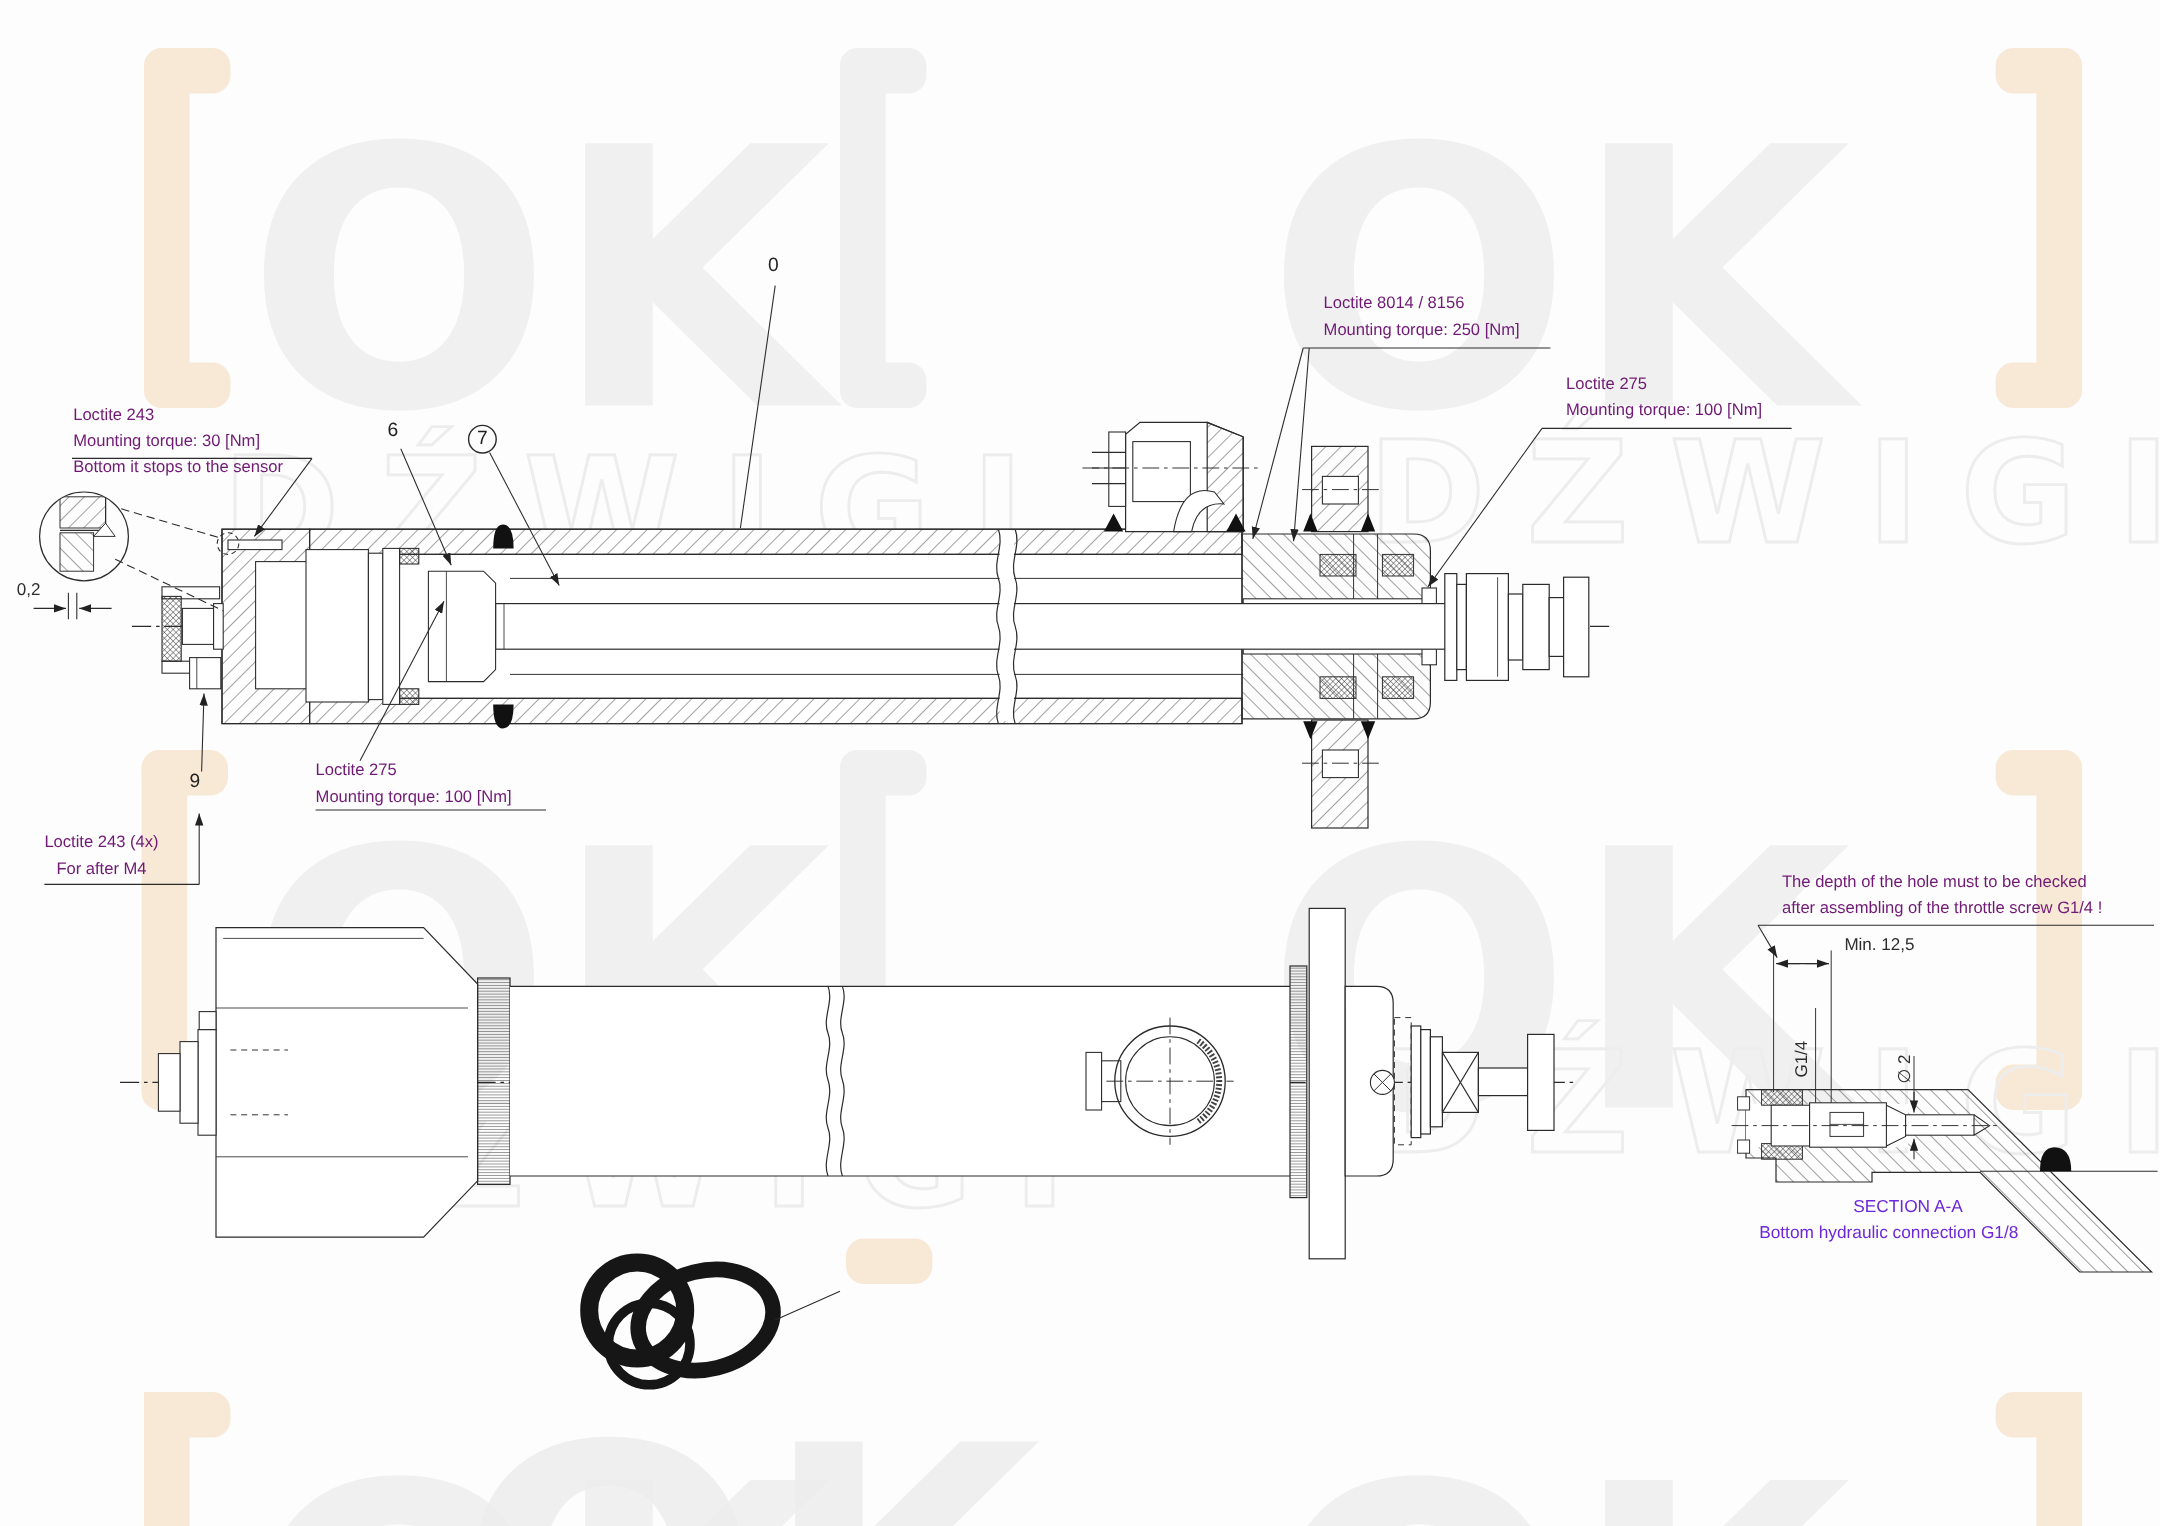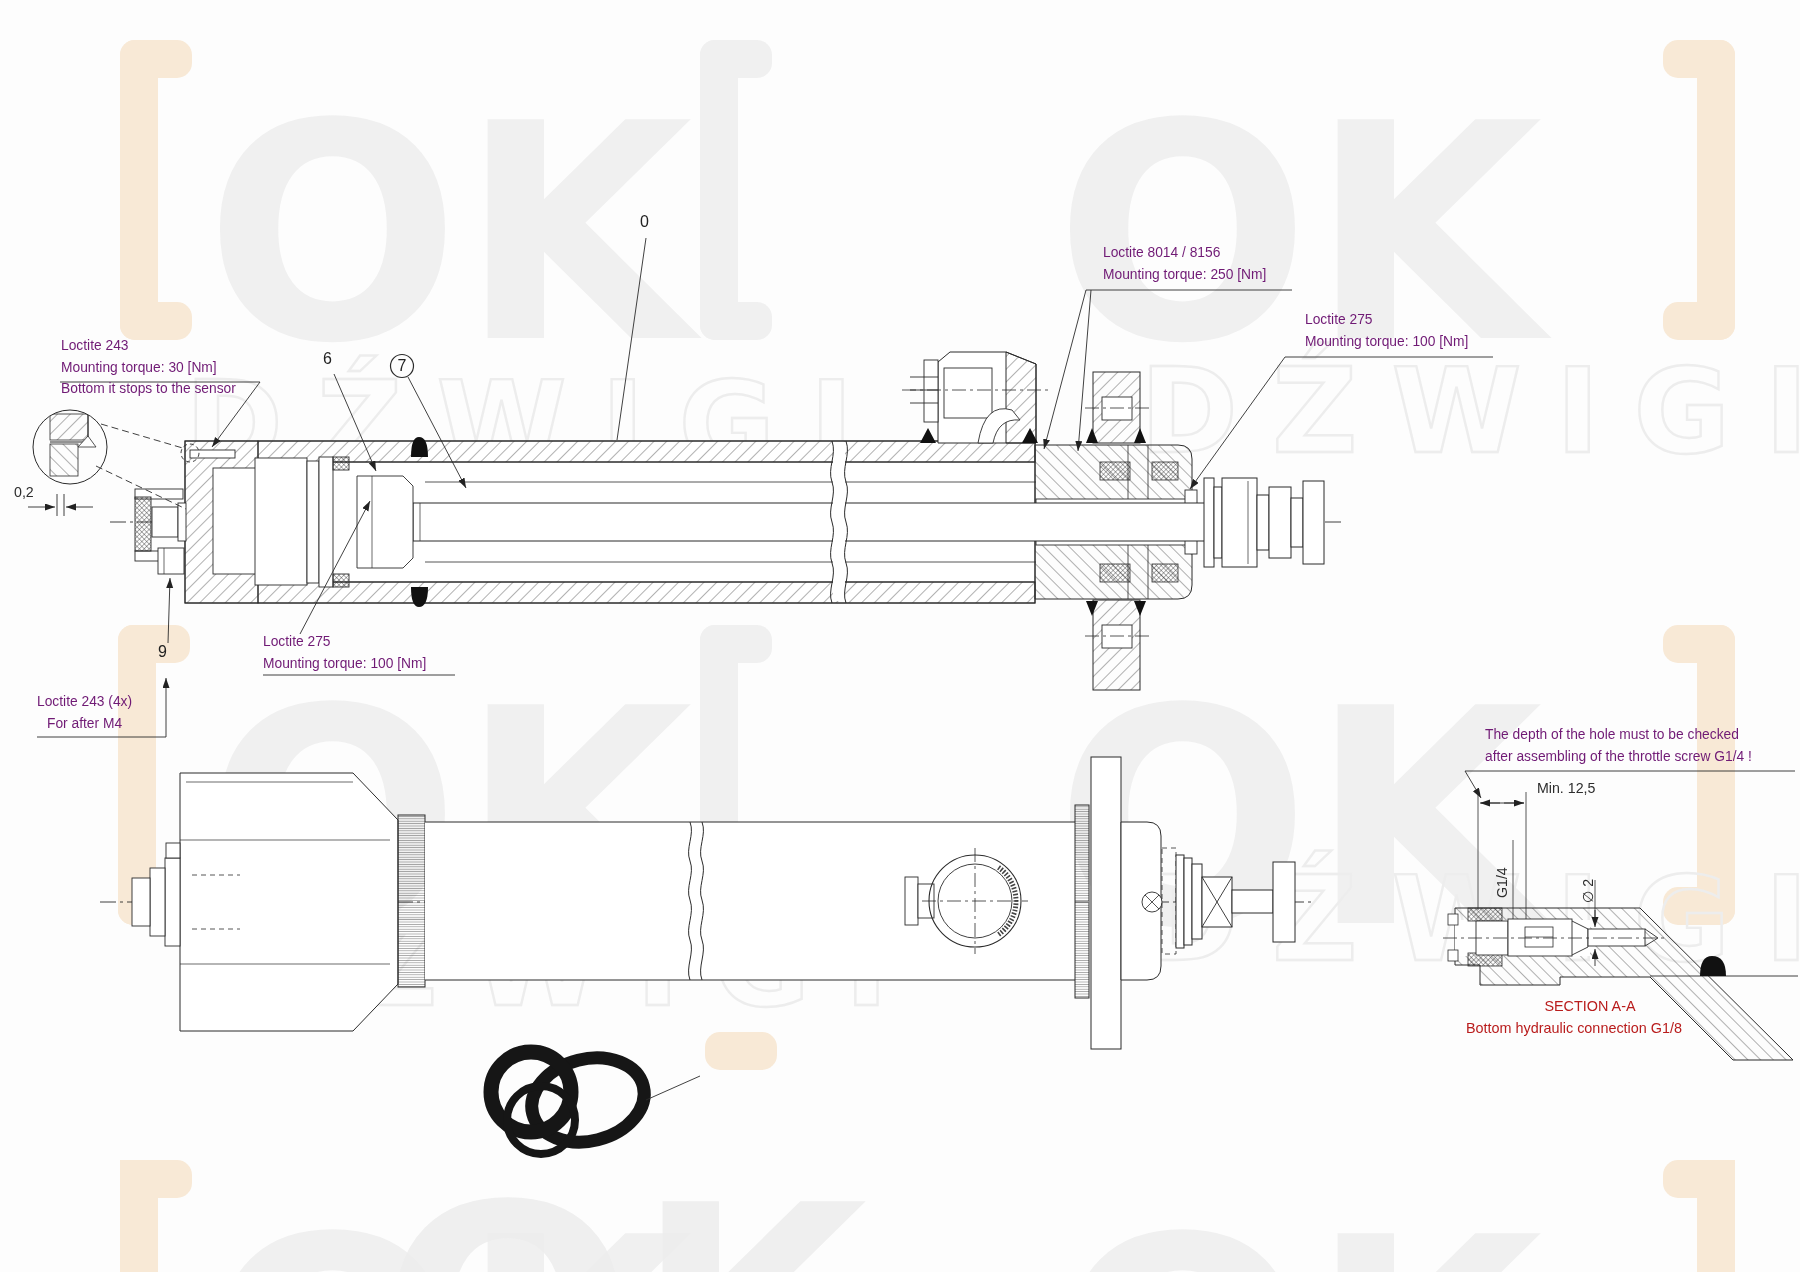--- a/index.html
+++ b/index.html
@@ -3,21 +3,21 @@
 <meta charset="utf-8">
 <style>
   html,body{margin:0;padding:0;background:#ffffff;}
   #stage{position:relative;width:1800px;height:1272px;background:#fdfdfd;overflow:hidden;
          font-family:"Liberation Sans", sans-serif;}
   #art{position:absolute;left:0;top:0;}
   .lbl{position:absolute;font:13.8px/1.56 "Liberation Sans",sans-serif;color:#701a75;white-space:nowrap;}
   .callout{position:absolute;font:16px/1 "Liberation Sans",sans-serif;color:#222;white-space:nowrap;}
   .dim{position:absolute;font:14.2px/1.2 "Liberation Sans",sans-serif;color:#2d2d2d;white-space:nowrap;}
   .rot{transform:rotate(-90deg);transform-origin:0 0;}
-  .cap{position:absolute;font:14.4px/1.5 "Liberation Sans",sans-serif;color:#b91c1c;white-space:nowrap;}
+  .cap{position:absolute;font:14.4px/1.5 "Liberation Sans",sans-serif;color:#6d28d9;white-space:nowrap;}
 </style>
 </head>
 <body>
 
 <div id="stage">
 
 <svg id="art" width="1800" height="1272" viewBox="0 0 1800 1272">
   <defs>
     <pattern id="h1" width="9" height="9" patternUnits="userSpaceOnUse" patternTransform="rotate(45)">
       <line x1="0" y1="0" x2="0" y2="9" stroke="#3c3c3c" stroke-width="0.8"></line>

